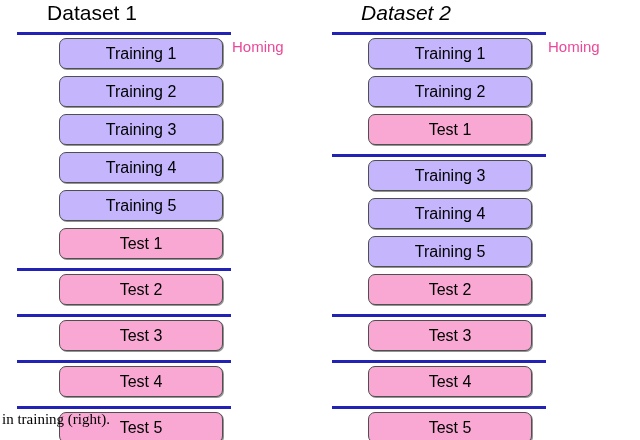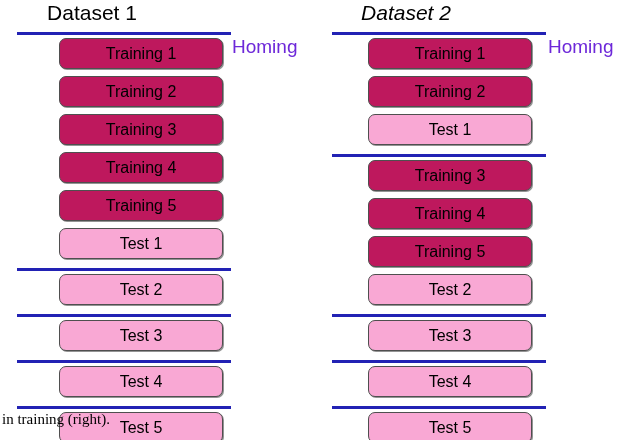--- a/index.html
+++ b/index.html
@@ -39,23 +39,23 @@
     color: #000000;
     letter-spacing: 0px;
     white-space: nowrap;
   }
   .panel.left  .panel-title { left: -68px; }
   .panel.right .panel-title { left: -74px; font-style: italic; }
 
   .homing-label {
     position: absolute;
     font-family: "Liberation Sans", sans-serif;
-    font-size: 19px;
+    font-size: 15px;
     line-height: 17px;
-    color: #6d28d9;
+    color: #ec4899;
     white-space: nowrap;
   }
   .panel.left  .homing-label { left: 232px; top: 38px; }
   .panel.right .homing-label { left: 228px; top: 38px; }
 
   .stack {
     position: absolute;
     top: 0;
     left: 0;
     width: 320px;
@@ -81,21 +81,21 @@
     font-size: 16px;
     color: #000000;
     display: flex;
     align-items: center;
     justify-content: center;
     white-space: nowrap;
   }
   .panel.left  .box { left: 59px; width: 164px; }
   .panel.right .box { left: 48px; width: 164px; }
 
-  .box.training { background: #be185d; }
+  .box.training { background: #c4b5fd; }
   .box.test     { background: #f9a8d4; }
 
   .caption {
     position: absolute;
     left: 2px;
     top: 410px;
     width: 638px;
     font-family: "Liberation Serif", serif;
     font-size: 15px;
     line-height: 18px;

